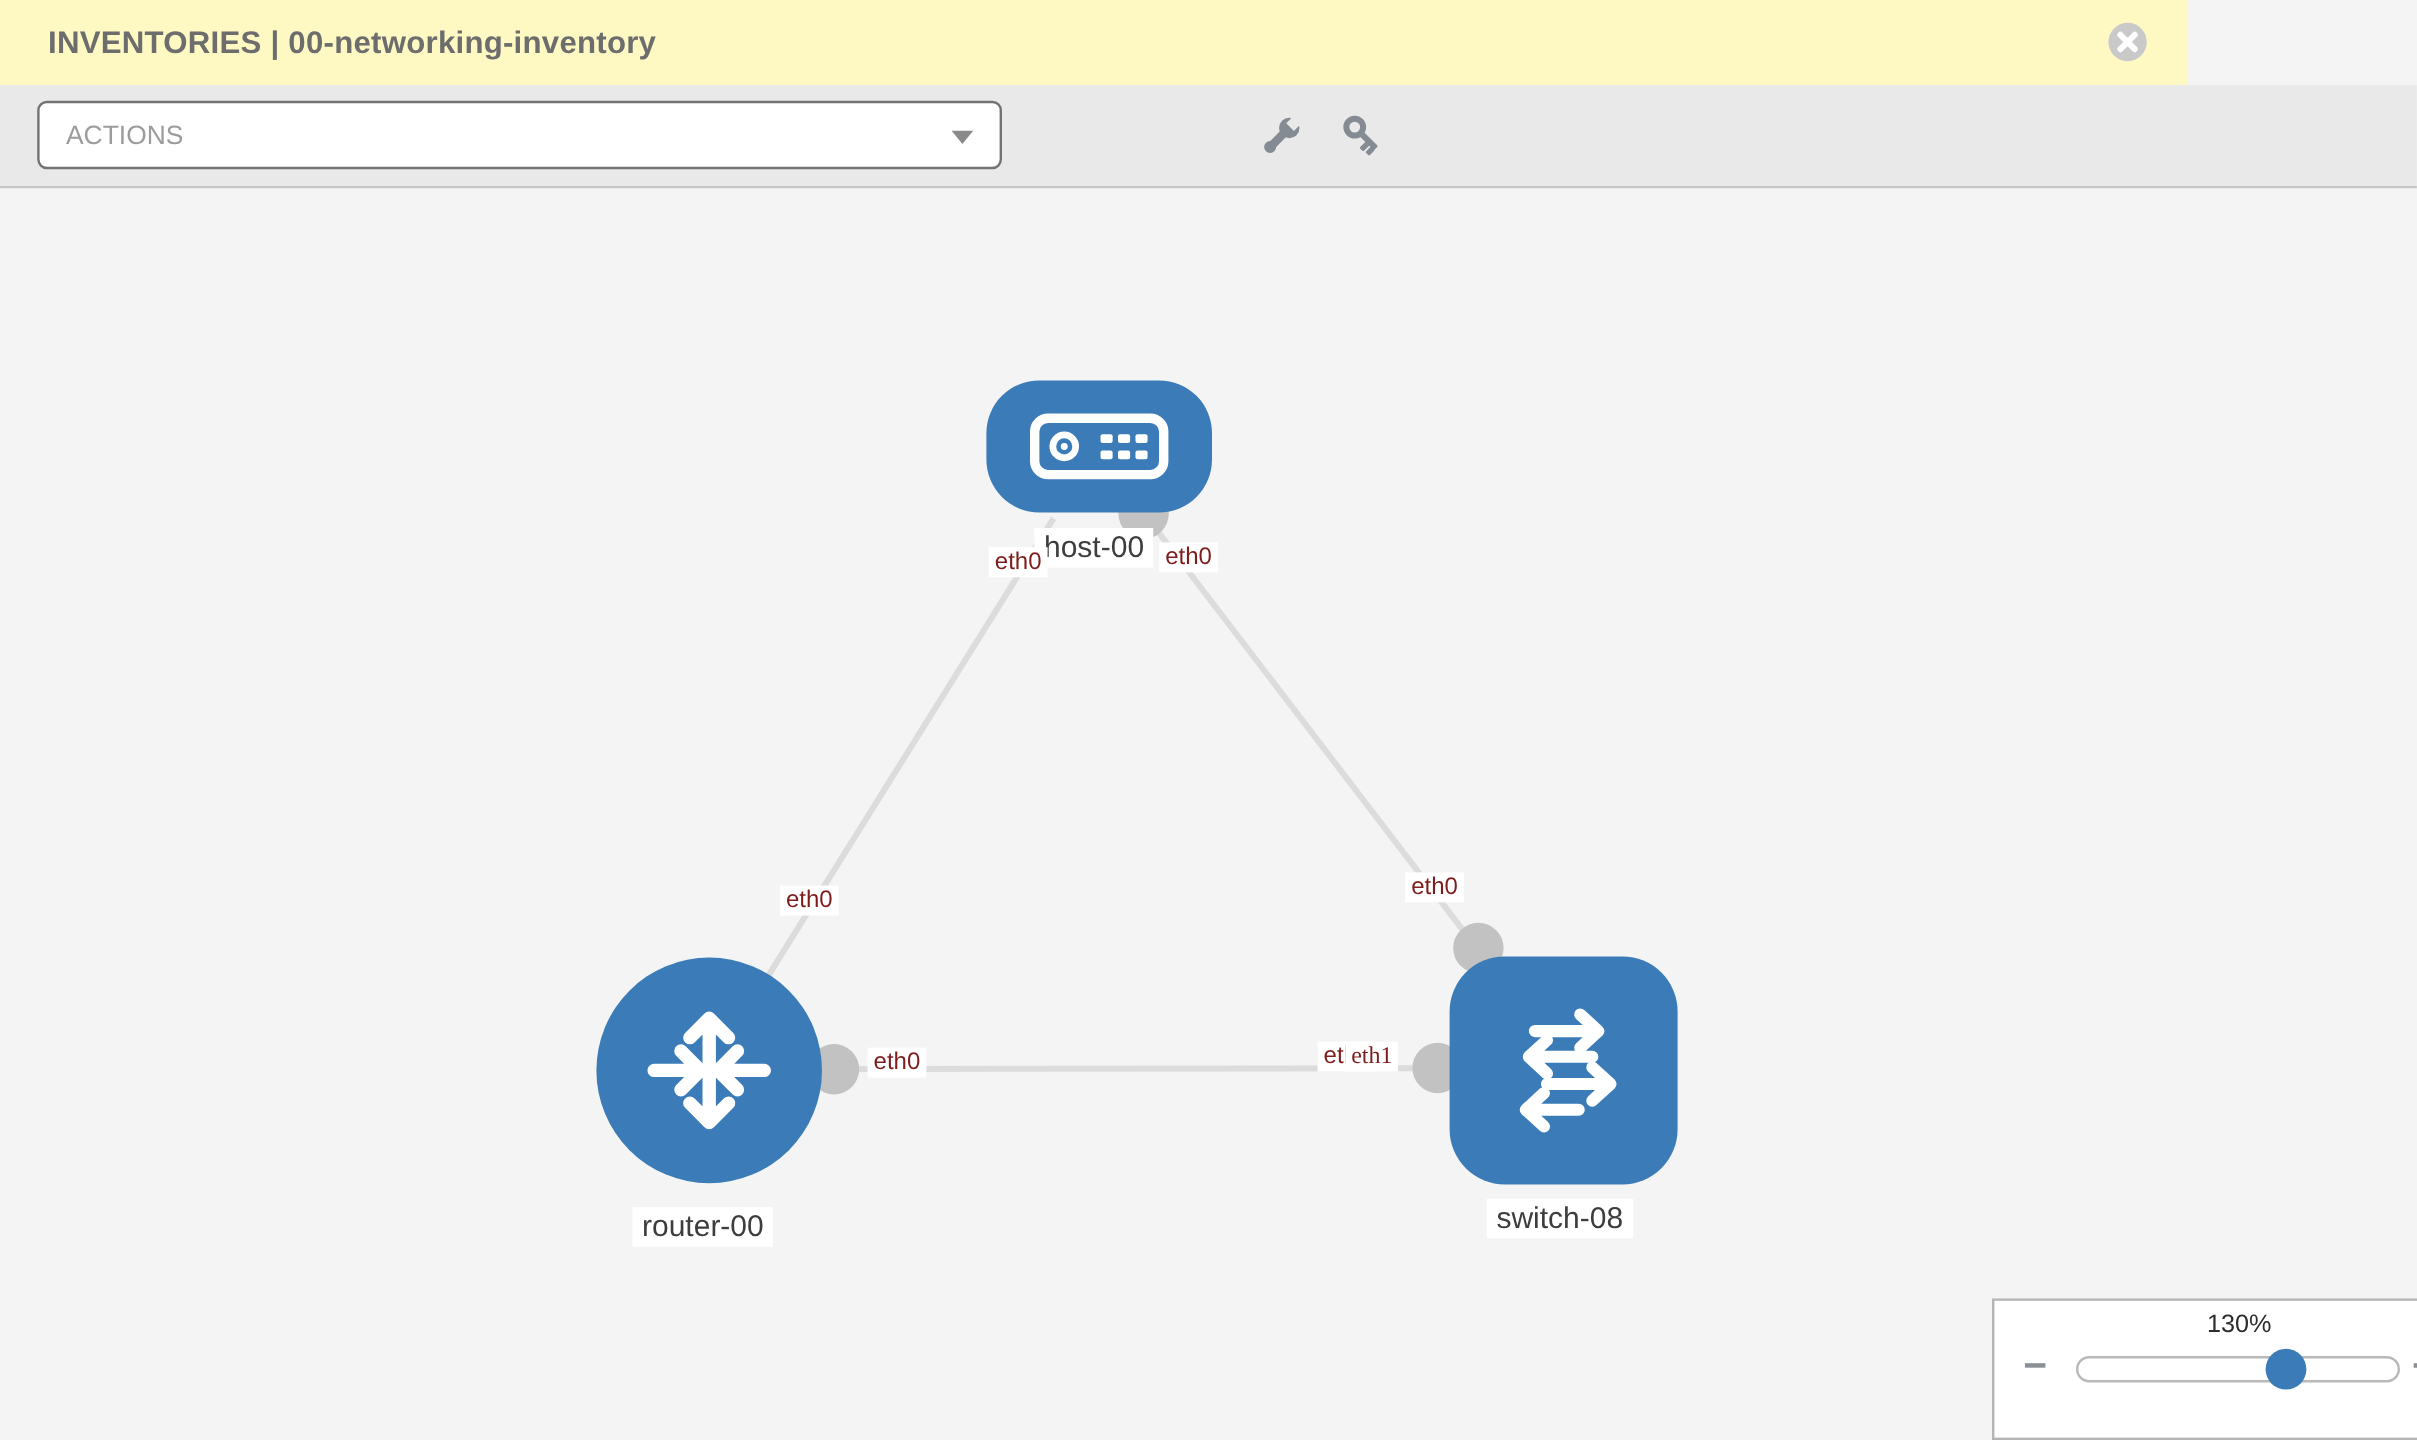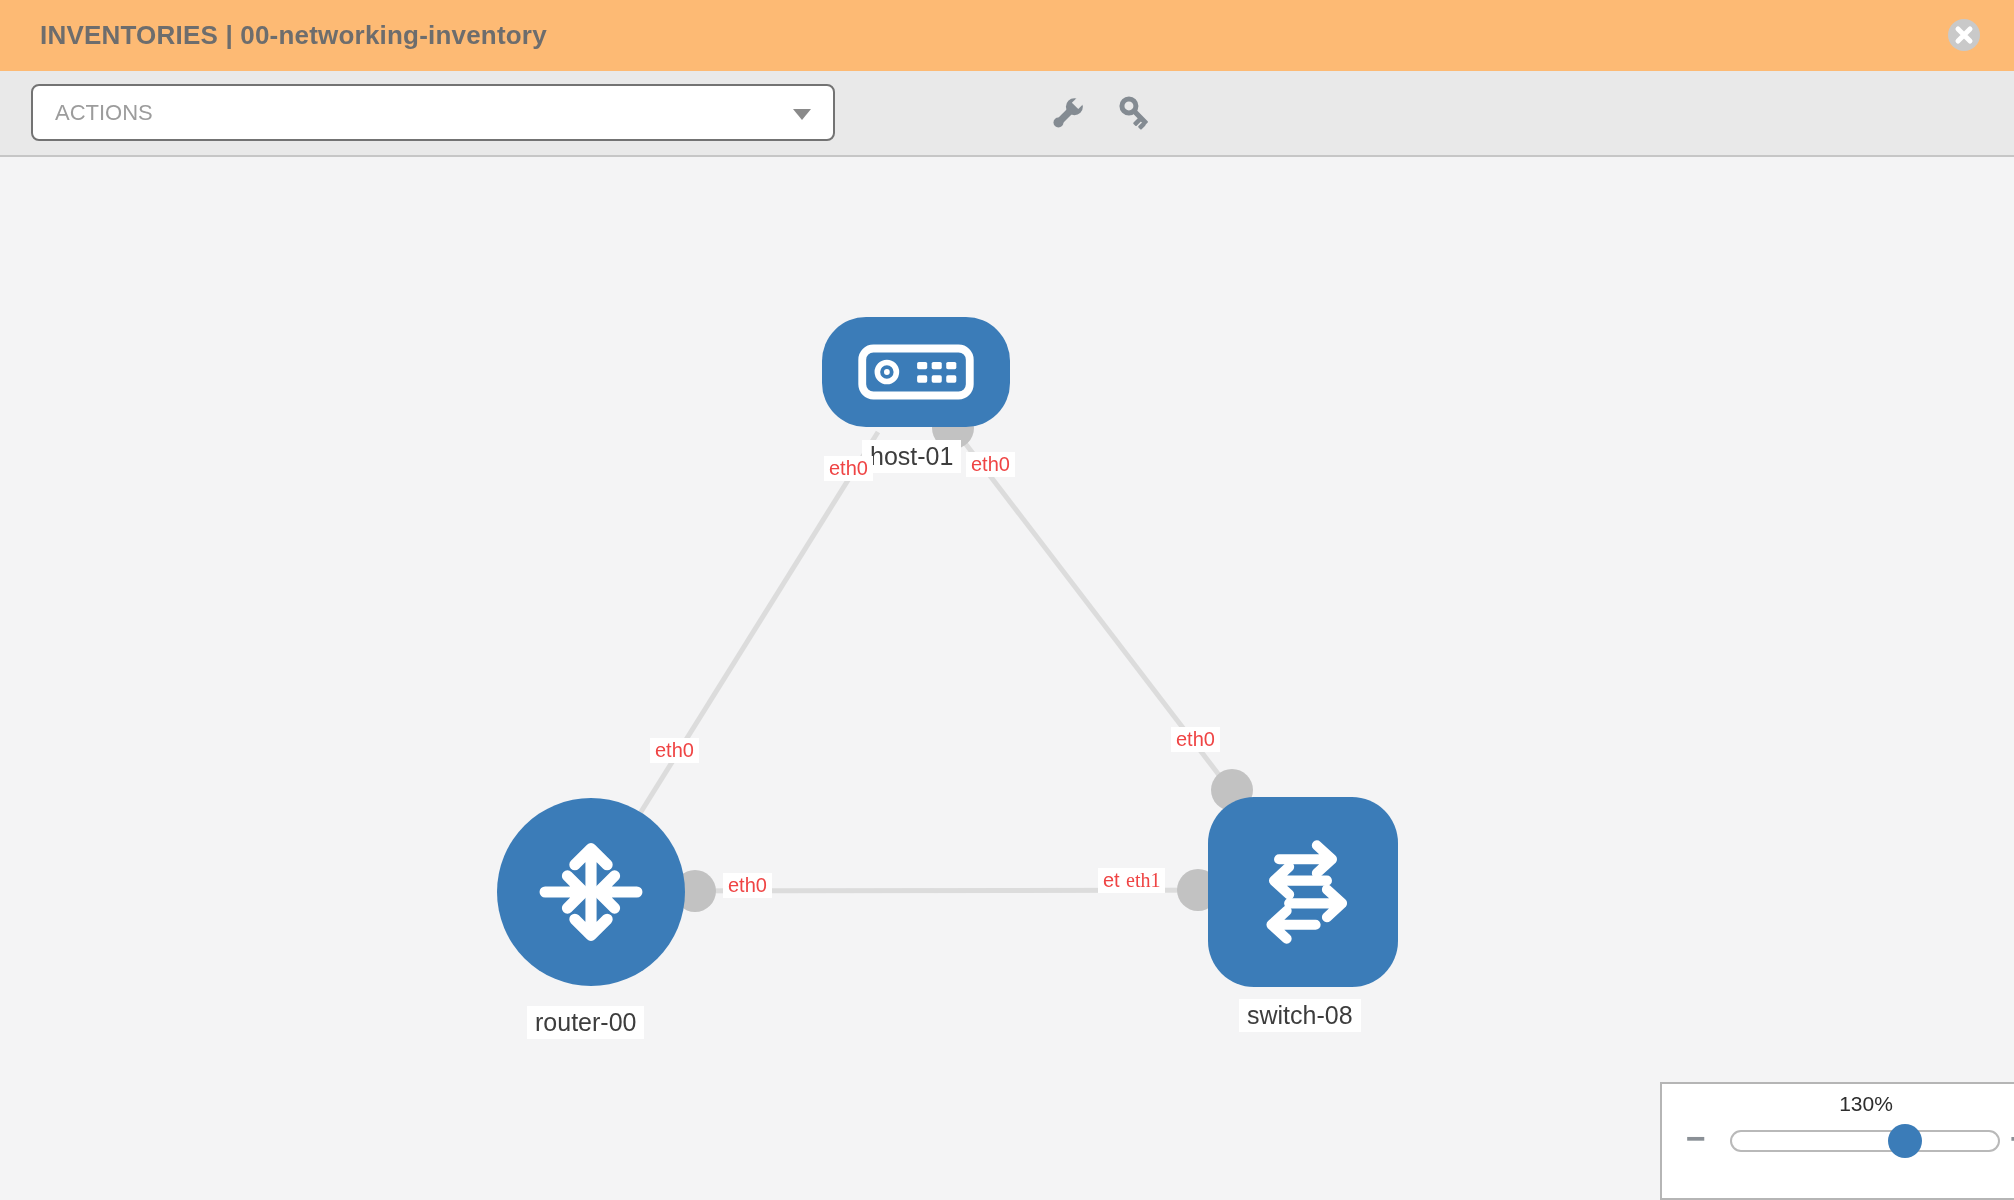--- a/index.html
+++ b/index.html
@@ -1,20 +1,20 @@
 <!DOCTYPE html>
 <html><head>
 <meta charset="utf-8">
 <style>
   * { margin:0; padding:0; box-sizing:border-box; }
   html,body { width:2014px; height:1200px; overflow:hidden;
     font-family:"Liberation Sans", sans-serif; background:#f4f4f5; }
 
   
-  .header { position:absolute; left:0; top:0; width:2014px; height:71px; background:#fdba74; }
+  .header { position:absolute; left:0; top:0; width:1823px; height:71px; background:#fef9c3; }
   .page-title { position:absolute; left:40px; top:20px; font-size:26px; font-weight:bold; color:#6d6d6d; letter-spacing:.2px; }
   .close-btn { position:absolute; right:33px; top:18px; width:34px; height:34px; border:none; background:transparent; cursor:pointer; }
 
   
   .toolbar { position:absolute; left:0; top:71px; width:2014px; height:86px; background:#e9e9e9; border-bottom:2px solid #c6c6c6; }
   .select-box { position:absolute; top:13px; height:57px; background:#ffffff; border:2px solid #737373; border-radius:8px;
     color:#9c9c9c; font-size:22px; line-height:53px; padding-left:22px; cursor:pointer; }
   .actions-box { left:31px; width:804px; }
   .search-box { left:1185px; width:790px; }
   .caret { position:absolute; right:22px; top:23px; width:0; height:0;
@@ -35,21 +35,21 @@
   .node { position:absolute; background:#3b7cb8; display:flex; align-items:center; justify-content:center; z-index:3; cursor:pointer; }
   .node-host { left:822px; top:160px; width:188px; height:110px; border-radius:44px; }
   .node-router { left:497px; top:641px; width:188px; height:188px; border-radius:50%; }
   .node-switch { left:1208px; top:640px; width:190px; height:190px; border-radius:46px; }
 
   .nlabel { position:absolute; background:#ffffff; color:#3d3d3d; font-size:25px; padding:2px 8px; z-index:4; white-space:nowrap; }
   .lbl-host { left:862px; top:283px; }
   .lbl-router { left:527px; top:838px;margin-top:11px; }
   .lbl-switch { left:1239px; top:842px; }
 
-  .elabel { position:absolute; background:#ffffff; color:#ef4444; font-size:20px; padding:1px 5px; z-index:4; white-space:nowrap; }
+  .elabel { position:absolute; background:#ffffff; color:#7f1d1d; font-size:20px; padding:1px 5px; z-index:4; white-space:nowrap; }
   .e-host-left { left:824px; top:299px; }
   .e-host-right { left:966px; top:295px; }
   .e-router-top { left:650px; top:581px; }
   .e-switch-top { left:1171px; top:570px; }
   .e-router-bottom { left:723px; top:716px; }
   .e-switch-bottom-under { left:1098px; top:711px; z-index:4; }
   .e-switch-bottom-over { left:1121px; top:711px; z-index:5;font-family:Liberation Serif, serif; }
 
   
   .zoom-panel { position:absolute; left:1620px; top:925px; width:394px; height:118px; background:#ffffff;
@@ -139,21 +139,21 @@
 
   <div class="node node-switch">
     <svg width="126" height="126" viewBox="0 0 100 100" fill="none" stroke="#ffffff" stroke-width="8" stroke-linecap="round" stroke-linejoin="round">
       <path d="M31 24 H72 M61 13 L73 24 L61 35"></path>
       <path d="M69 41 H28 M39 30 L27 41 L39 52"></path>
       <path d="M39 59 H80 M69 48 L81 59 L69 70"></path>
       <path d="M60 76 H26 M37 65 L25 76 L37 87"></path>
     </svg>
   </div>
 
-  <div class="nlabel lbl-host">host-01</div>
+  <div class="nlabel lbl-host">host-00</div>
   <div class="nlabel lbl-router">router-00</div>
   <div class="nlabel lbl-switch">switch-08</div>
 
   <div class="elabel e-host-left">eth0</div>
   <div class="elabel e-host-right">eth0</div>
   <div class="elabel e-router-top">eth0</div>
   <div class="elabel e-switch-top">eth0</div>
   <div class="elabel e-router-bottom">eth0</div>
   <div class="elabel e-switch-bottom-under">eth0</div>
   <div class="elabel e-switch-bottom-over">eth1</div>

